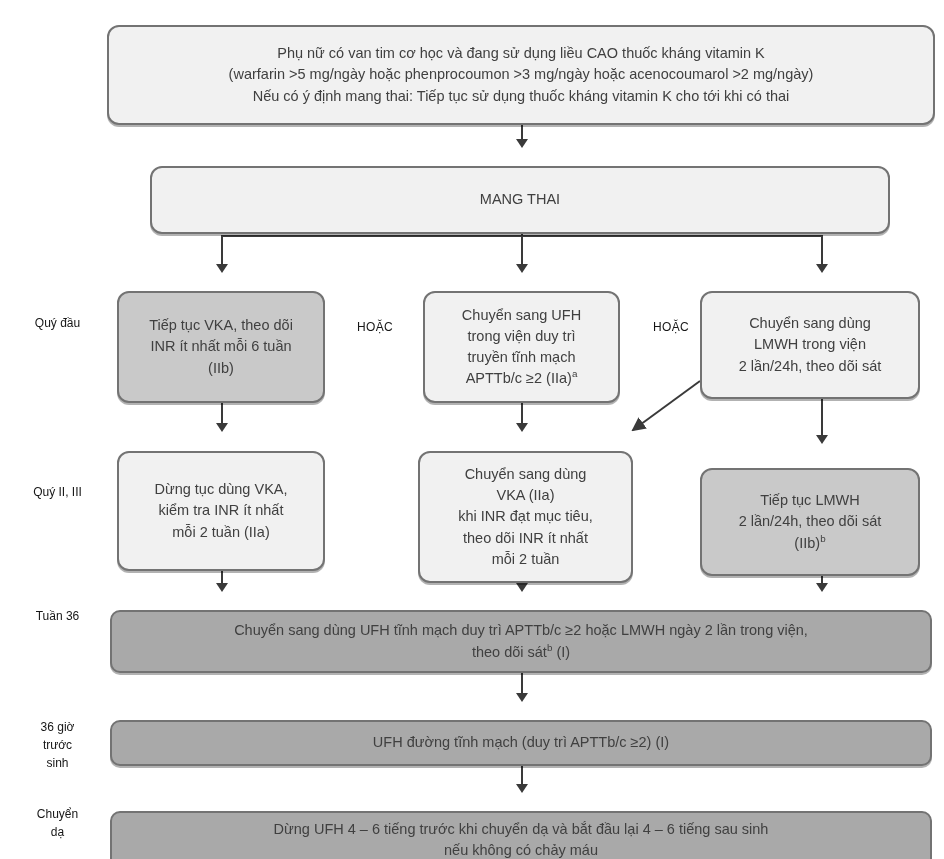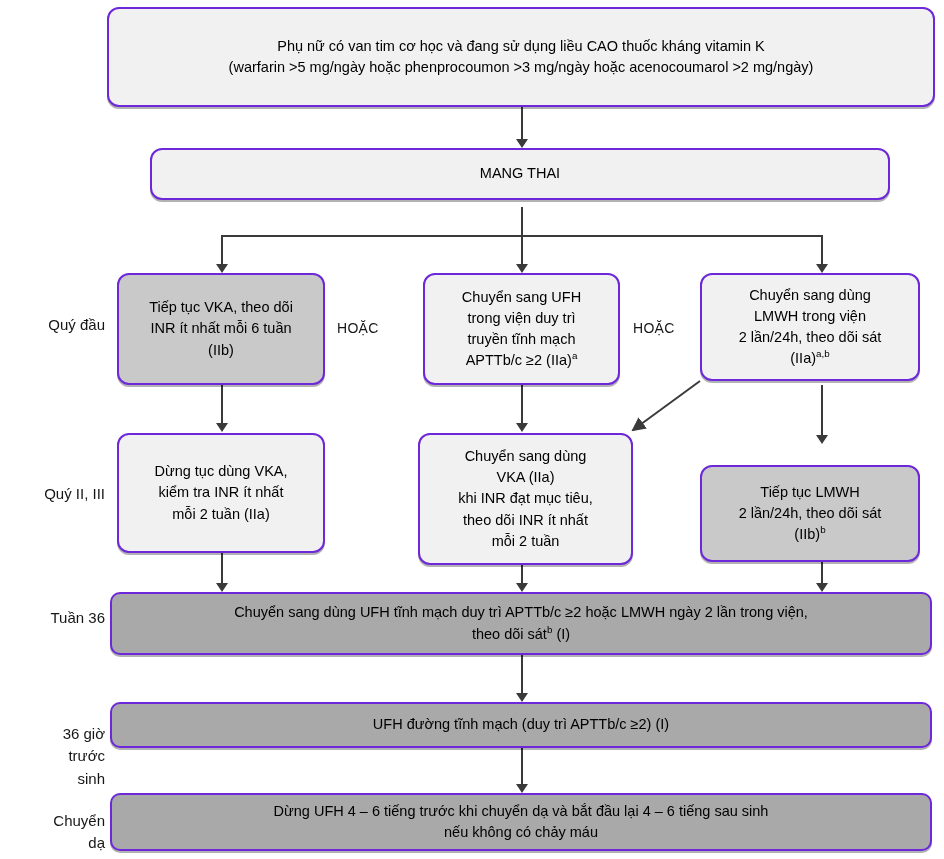--- a/index.html
+++ b/index.html
@@ -20,52 +20,53 @@
   }
 
   
   .node {
     position: absolute;
     box-sizing: border-box;
     display: flex;
     align-items: center;
     justify-content: center;
     text-align: center;
-    border: 2px solid #6d28d9;
+    border: 2px solid #737373;
     border-radius: 12px;
     font-size: 14.5px;
     line-height: 1.45;
-    color: #000000;
+    color: #404040;
     padding: 4px 10px;
     box-shadow: 0 2px 0 rgba(0,0,0,0.30);
+    margin-top: 18px;
   }
   .node .txt { width: 100%; }
 
   .fill-light { background: #f1f1f1; }
   .fill-mid   { background: #c9c9c9; }
   .fill-dark  { background: #a9a9a9; }
 
   .node.bar { border-radius: 10px; }
 
   
   .stage-label {
     position: absolute;
-    font-size: 15px;
+    font-size: 12px;
     line-height: 1.5;
     color: #161616;
-    text-align: right;
+    text-align: center;
     box-sizing: border-box;
   }
 
   
   .or-label {
     position: absolute;
-    font-size: 14px;
+    font-size: 12px;
     color: #161616;
-    text-align: left;
+    text-align: center;
     letter-spacing: 0.3px;
   }
 
   
   .conn {
     position: absolute;
     background: #3a3a3a;
   }
   .v-line { width: 2px; }
   .h-line { height: 2px; }
@@ -159,24 +160,25 @@
   <div class="conn v-line" style="left:521px; top:655px; height:44px;"></div>
   <div class="arrow-down" style="left:516px; top:693px;"></div>
 
   <div class="conn v-line" style="left:521px; top:748px; height:42px;"></div>
   <div class="arrow-down" style="left:516px; top:784px;"></div>
 
   <div class="node fill-light" style="left:107px; top:7px; width:828px; height:100px;">
     <div class="txt">
       <div>Phụ nữ có van tim cơ học và đang sử dụng liều CAO thuốc kháng vitamin K</div>
       <div>(warfarin &gt;5 mg/ngày hoặc phenprocoumon &gt;3 mg/ngày hoặc acenocoumarol &gt;2 mg/ngày)</div>
-    </div>
-  </div>
-
-  <div class="node fill-light" style="left:150px; top:148px; width:740px; height:52px;">
+      <div>Nếu có ý định mang thai: Tiếp tục sử dụng thuốc kháng vitamin K cho tới khi có thai</div>
+    </div>
+  </div>
+
+  <div class="node fill-light" style="left:150px; top:148px; width:740px; height:68px;">
     <div class="txt">
       <div>MANG THAI</div>
     </div>
   </div>
 
   <div class="node fill-mid" style="left:117px; top:273px; width:208px; height:112px;">
     <div class="txt">
       <div>Tiếp tục VKA, theo dõi</div>
       <div>INR ít nhất mỗi 6 tuần</div>
       <div>(IIb)</div>
@@ -198,21 +200,20 @@
 
   <div class="or-label" style="left:633px; top:320px; width:76px;">
     <span>HOẶC</span>
   </div>
 
   <div class="node fill-light" style="left:700px; top:273px; width:220px; height:108px;">
     <div class="txt">
       <div>Chuyển sang dùng</div>
       <div>LMWH trong viện</div>
       <div>2 lần/24h, theo dõi sát</div>
-      <div>(IIa)<sup>a,b</sup></div>
     </div>
   </div>
 
   <div class="node fill-light" style="left:117px; top:433px; width:208px; height:120px;">
     <div class="txt">
       <div>Dừng tục dùng VKA,</div>
       <div>kiểm tra INR ít nhất</div>
       <div>mỗi 2 tuần (IIa)</div>
     </div>
   </div>
@@ -220,21 +221,21 @@
   <div class="node fill-light" style="left:418px; top:433px; width:215px; height:132px;">
     <div class="txt">
       <div>Chuyển sang dùng</div>
       <div>VKA (IIa)</div>
       <div>khi INR đạt mục tiêu,</div>
       <div>theo dõi INR ít nhất</div>
       <div>mỗi 2 tuần</div>
     </div>
   </div>
 
-  <div class="node fill-mid" style="left:700px; top:465px; width:220px; height:97px;">
+  <div class="node fill-mid" style="left:700px; top:450px; width:220px; height:108px;">
     <div class="txt">
       <div>Tiếp tục LMWH</div>
       <div>2 lần/24h, theo dõi sát</div>
       <div>(IIb)<sup>b</sup></div>
     </div>
   </div>
 
   <div class="node bar fill-dark" style="left:110px; top:592px; width:822px; height:63px;">
     <div class="txt">
       <div>Chuyển sang dùng UFH tĩnh mạch duy trì APTTb/c ≥2 hoặc LMWH ngày 2 lần trong viện,</div>

